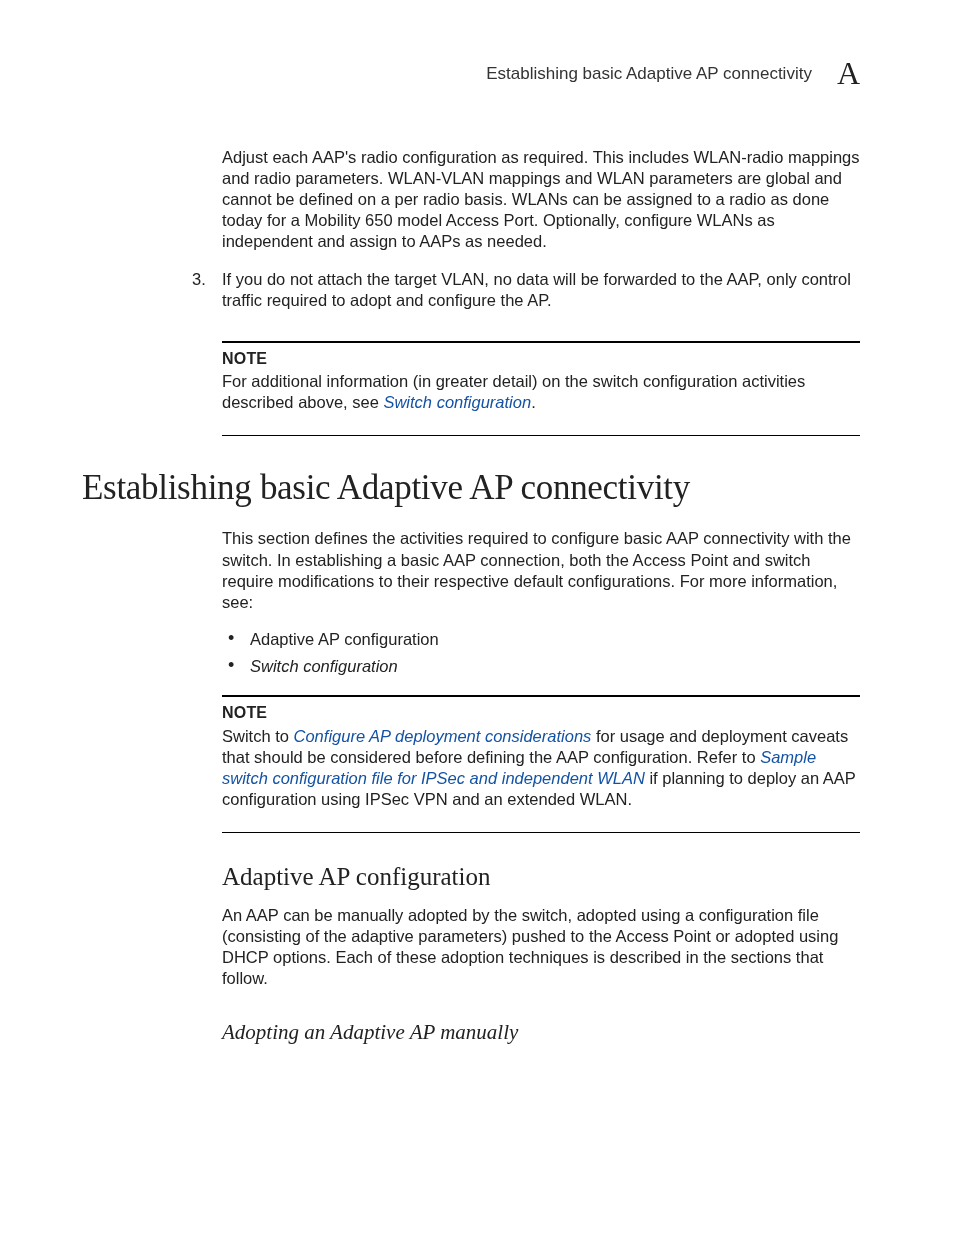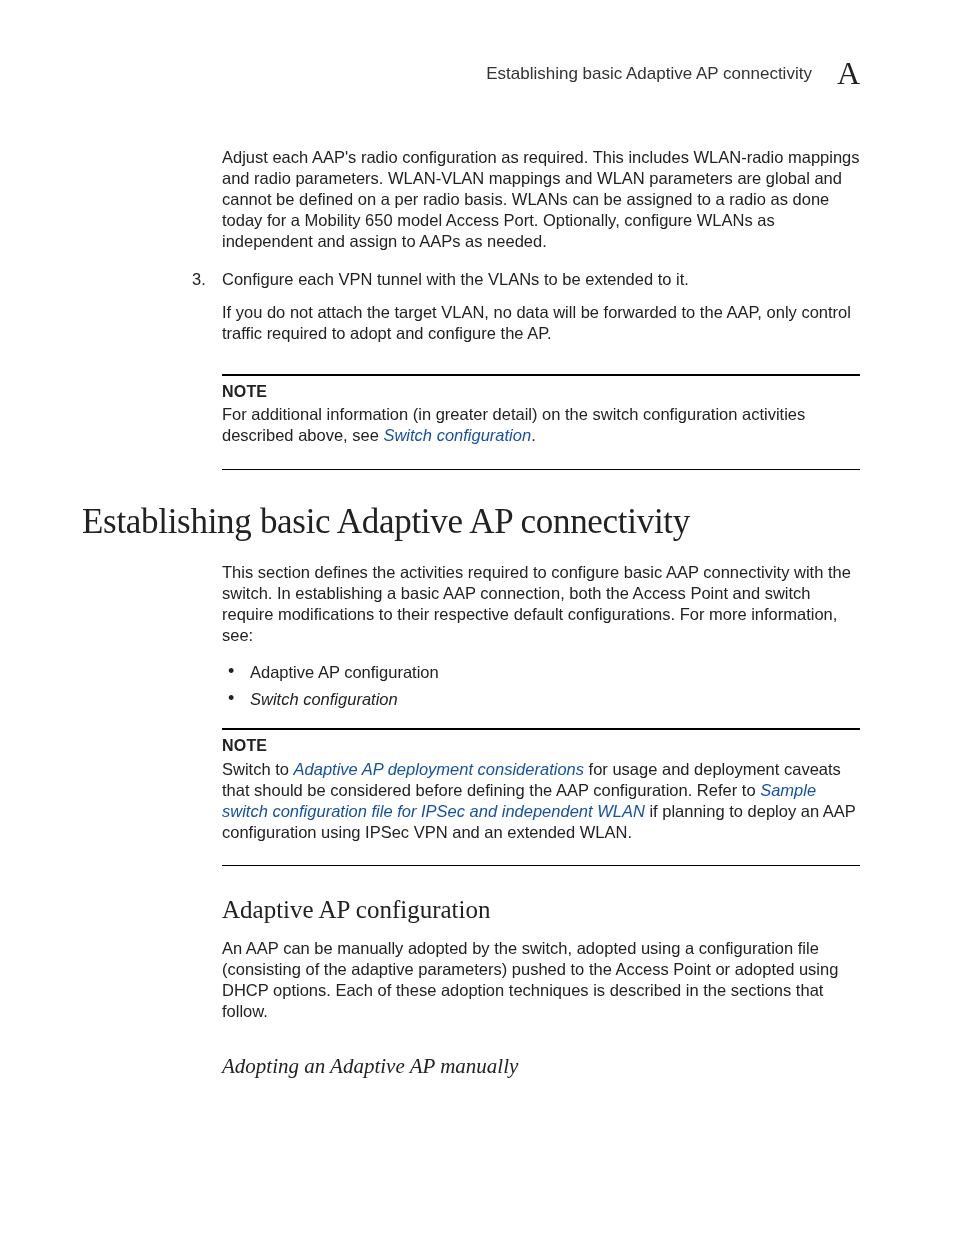--- a/index.html
+++ b/index.html
@@ -120,21 +120,20 @@
     <span class="running-letter">A</span>
   </div>
 
   <div class="body-col">
 
     <p class="para">Adjust each AAP's radio configuration as required. This includes WLAN-radio mappings and radio parameters. WLAN-VLAN mappings and WLAN parameters are global and cannot be defined on a per radio basis. WLANs can be assigned to a radio as done today for a Mobility 650 model Access Port. Optionally, configure WLANs as independent and assign to AAPs as needed.</p>
 
     <div class="ol-item">
       <div class="ol-num">3.</div>
       <div class="ol-body">
-        <p>Configure each VPN tunnel with the VLANs to be extended to it.</p>
         <p>If you do not attach the target VLAN, no data will be forwarded to the AAP, only control traffic required to adopt and configure the AP.</p>
       </div>
     </div>
 
     <div class="note-block">
       <div class="note-label">NOTE</div>
       <div class="note-text">
         <span>For additional information (in greater detail) on the switch configuration activities described above, see </span><span class="link">Switch configuration</span><span>.</span>
       </div>
     </div>
@@ -148,21 +147,21 @@
     <p class="para">This section defines the activities required to configure basic AAP connectivity with the switch. In establishing a basic AAP connection, both the Access Point and switch require modifications to their respective default configurations. For more information, see:</p>
 
     <ul class="bullets">
       <li><span>Adaptive AP configuration</span></li>
       <li><span class="italic">Switch configuration</span></li>
     </ul>
 
     <div class="note-block">
       <div class="note-label">NOTE</div>
       <div class="note-text">
-        <span>Switch to </span><span class="link">Adaptive AP deployment considerations</span><span> for usage and deployment caveats that should be considered before defining the AAP configuration. Refer to </span><span class="link">Sample switch configuration file for IPSec and independent WLAN</span><span> if planning to deploy an AAP configuration using IPSec VPN and an extended WLAN.</span>
+        <span>Switch to </span><span class="link">Configure AP deployment considerations</span><span> for usage and deployment caveats that should be considered before defining the AAP configuration. Refer to </span><span class="link">Sample switch configuration file for IPSec and independent WLAN</span><span> if planning to deploy an AAP configuration using IPSec VPN and an extended WLAN.</span>
       </div>
     </div>
 
     <h2 class="h2">Adaptive AP configuration</h2>
 
     <p class="para">An AAP can be manually adopted by the switch, adopted using a configuration file (consisting of the adaptive parameters) pushed to the Access Point or adopted using DHCP options. Each of these adoption techniques is described in the sections that follow.</p>
 
     <h3 class="h3">Adopting an Adaptive AP manually</h3>
 
 

